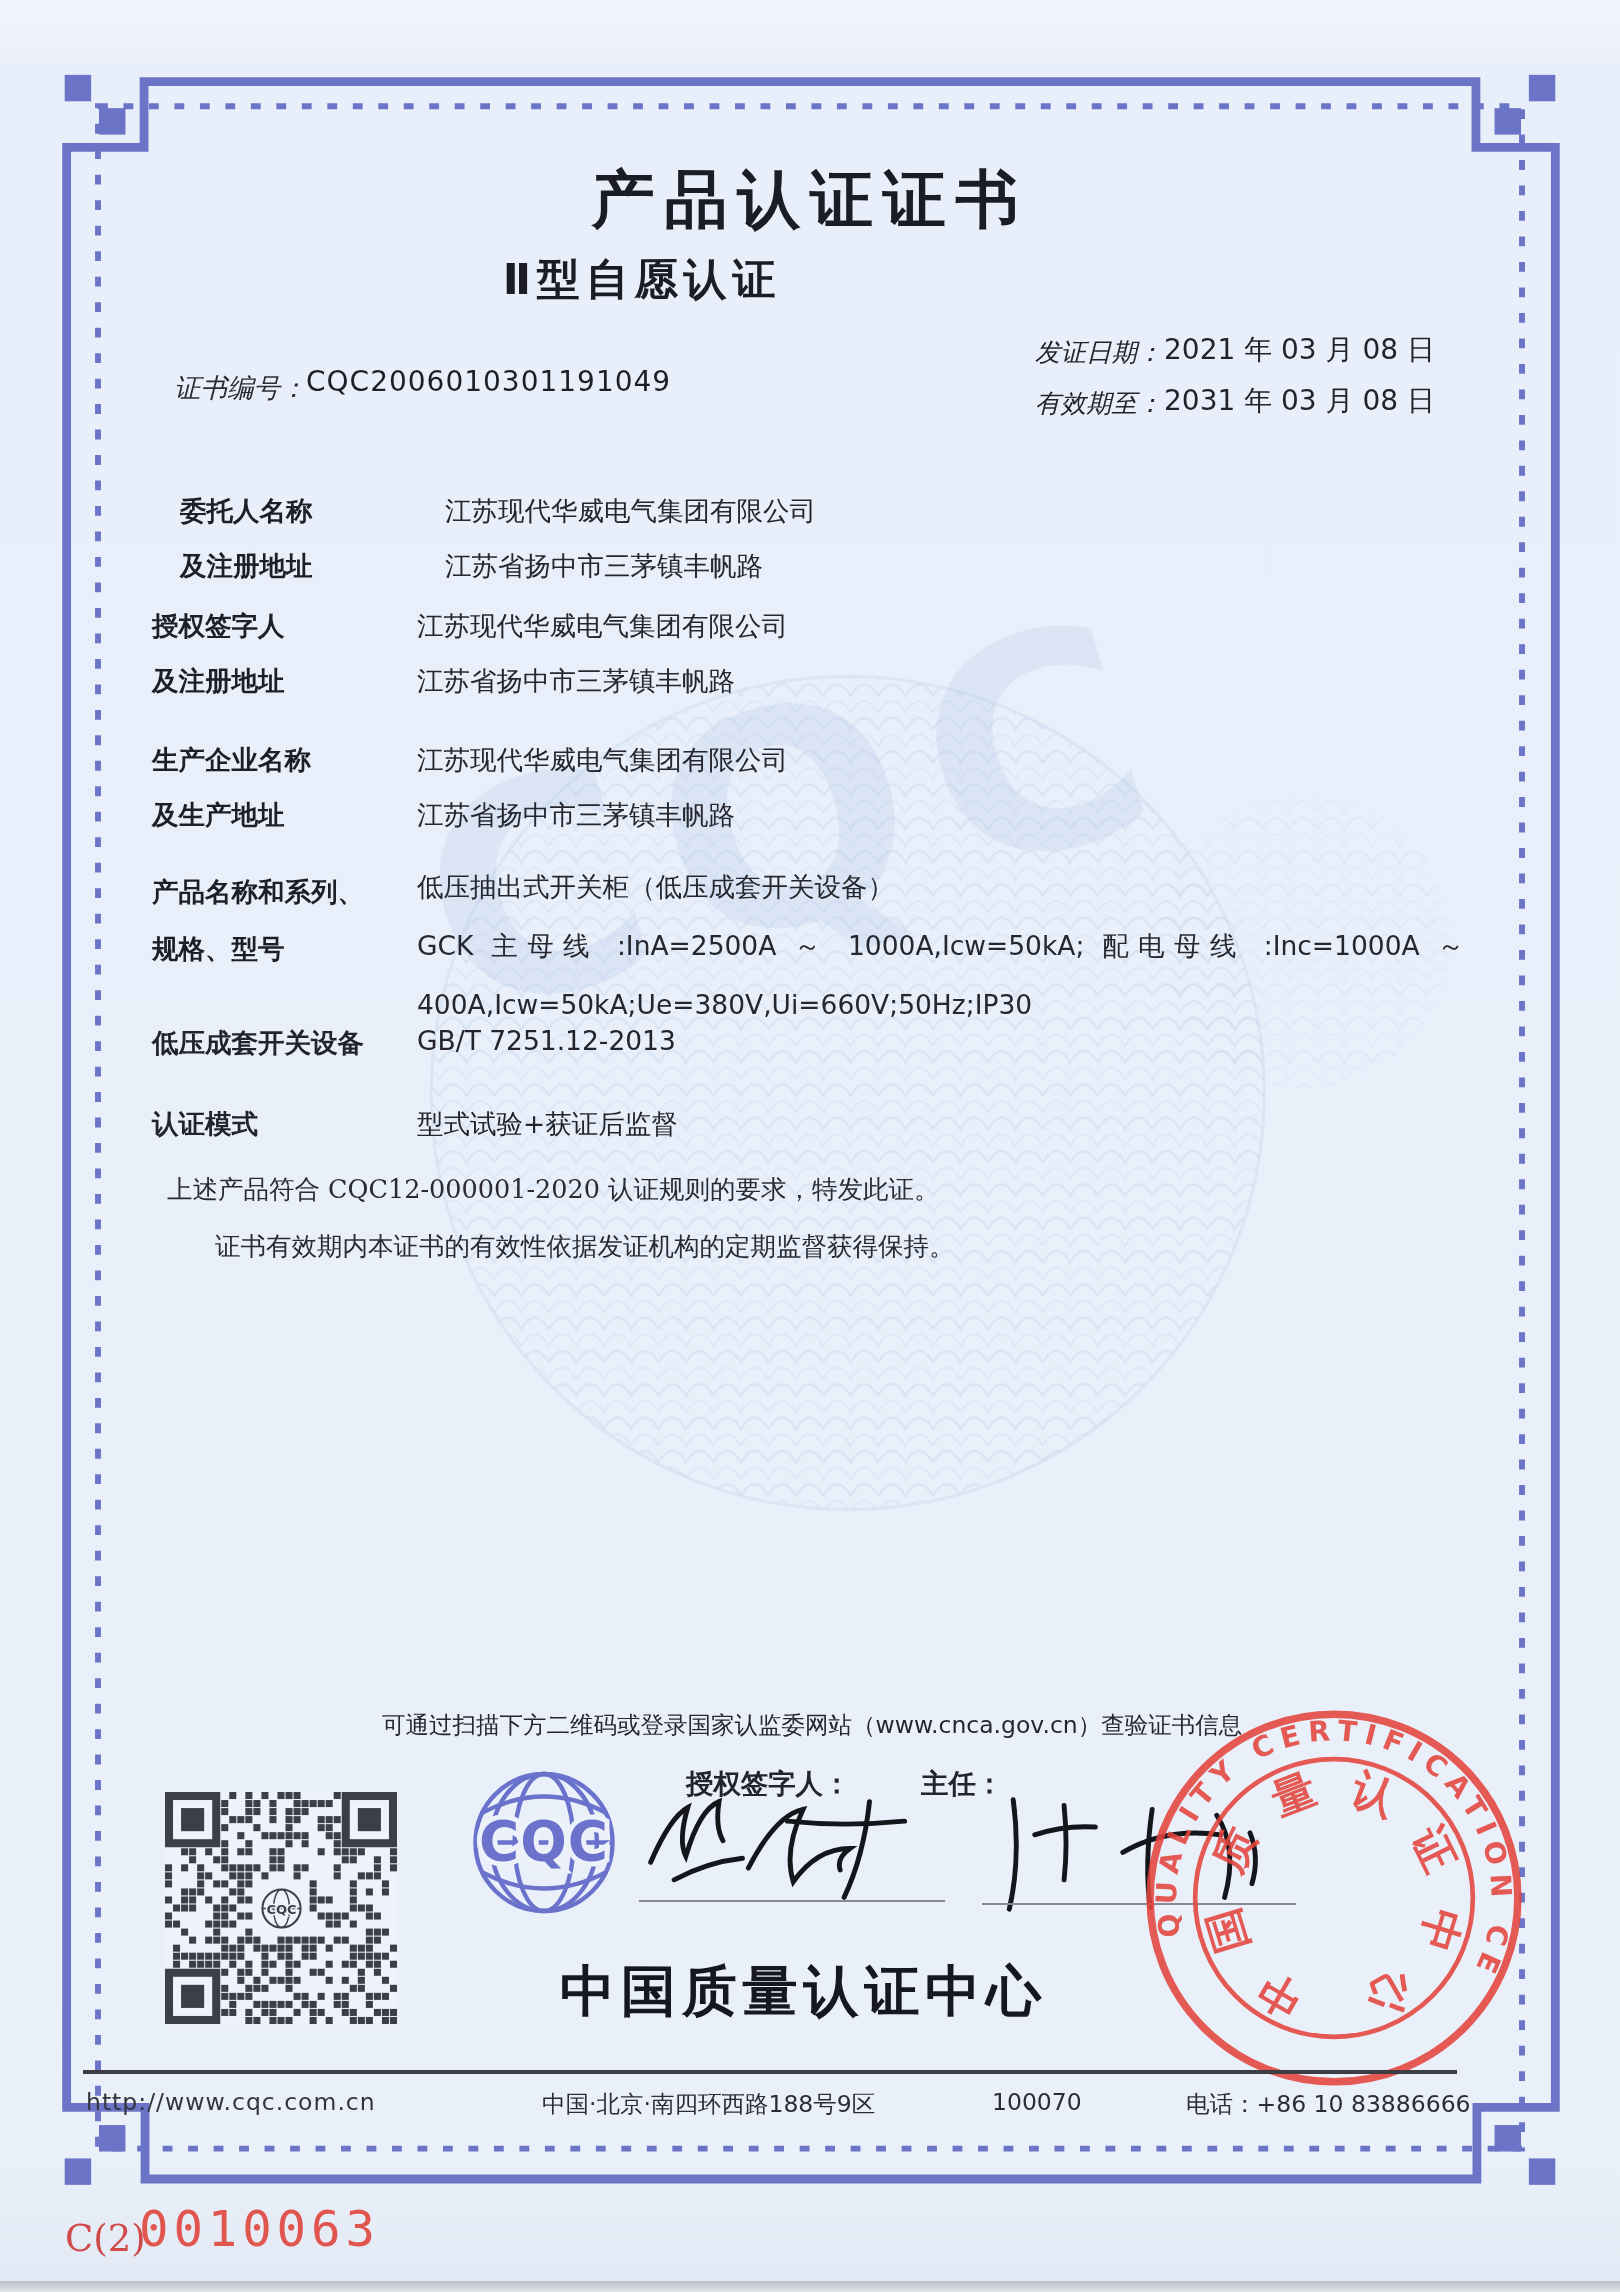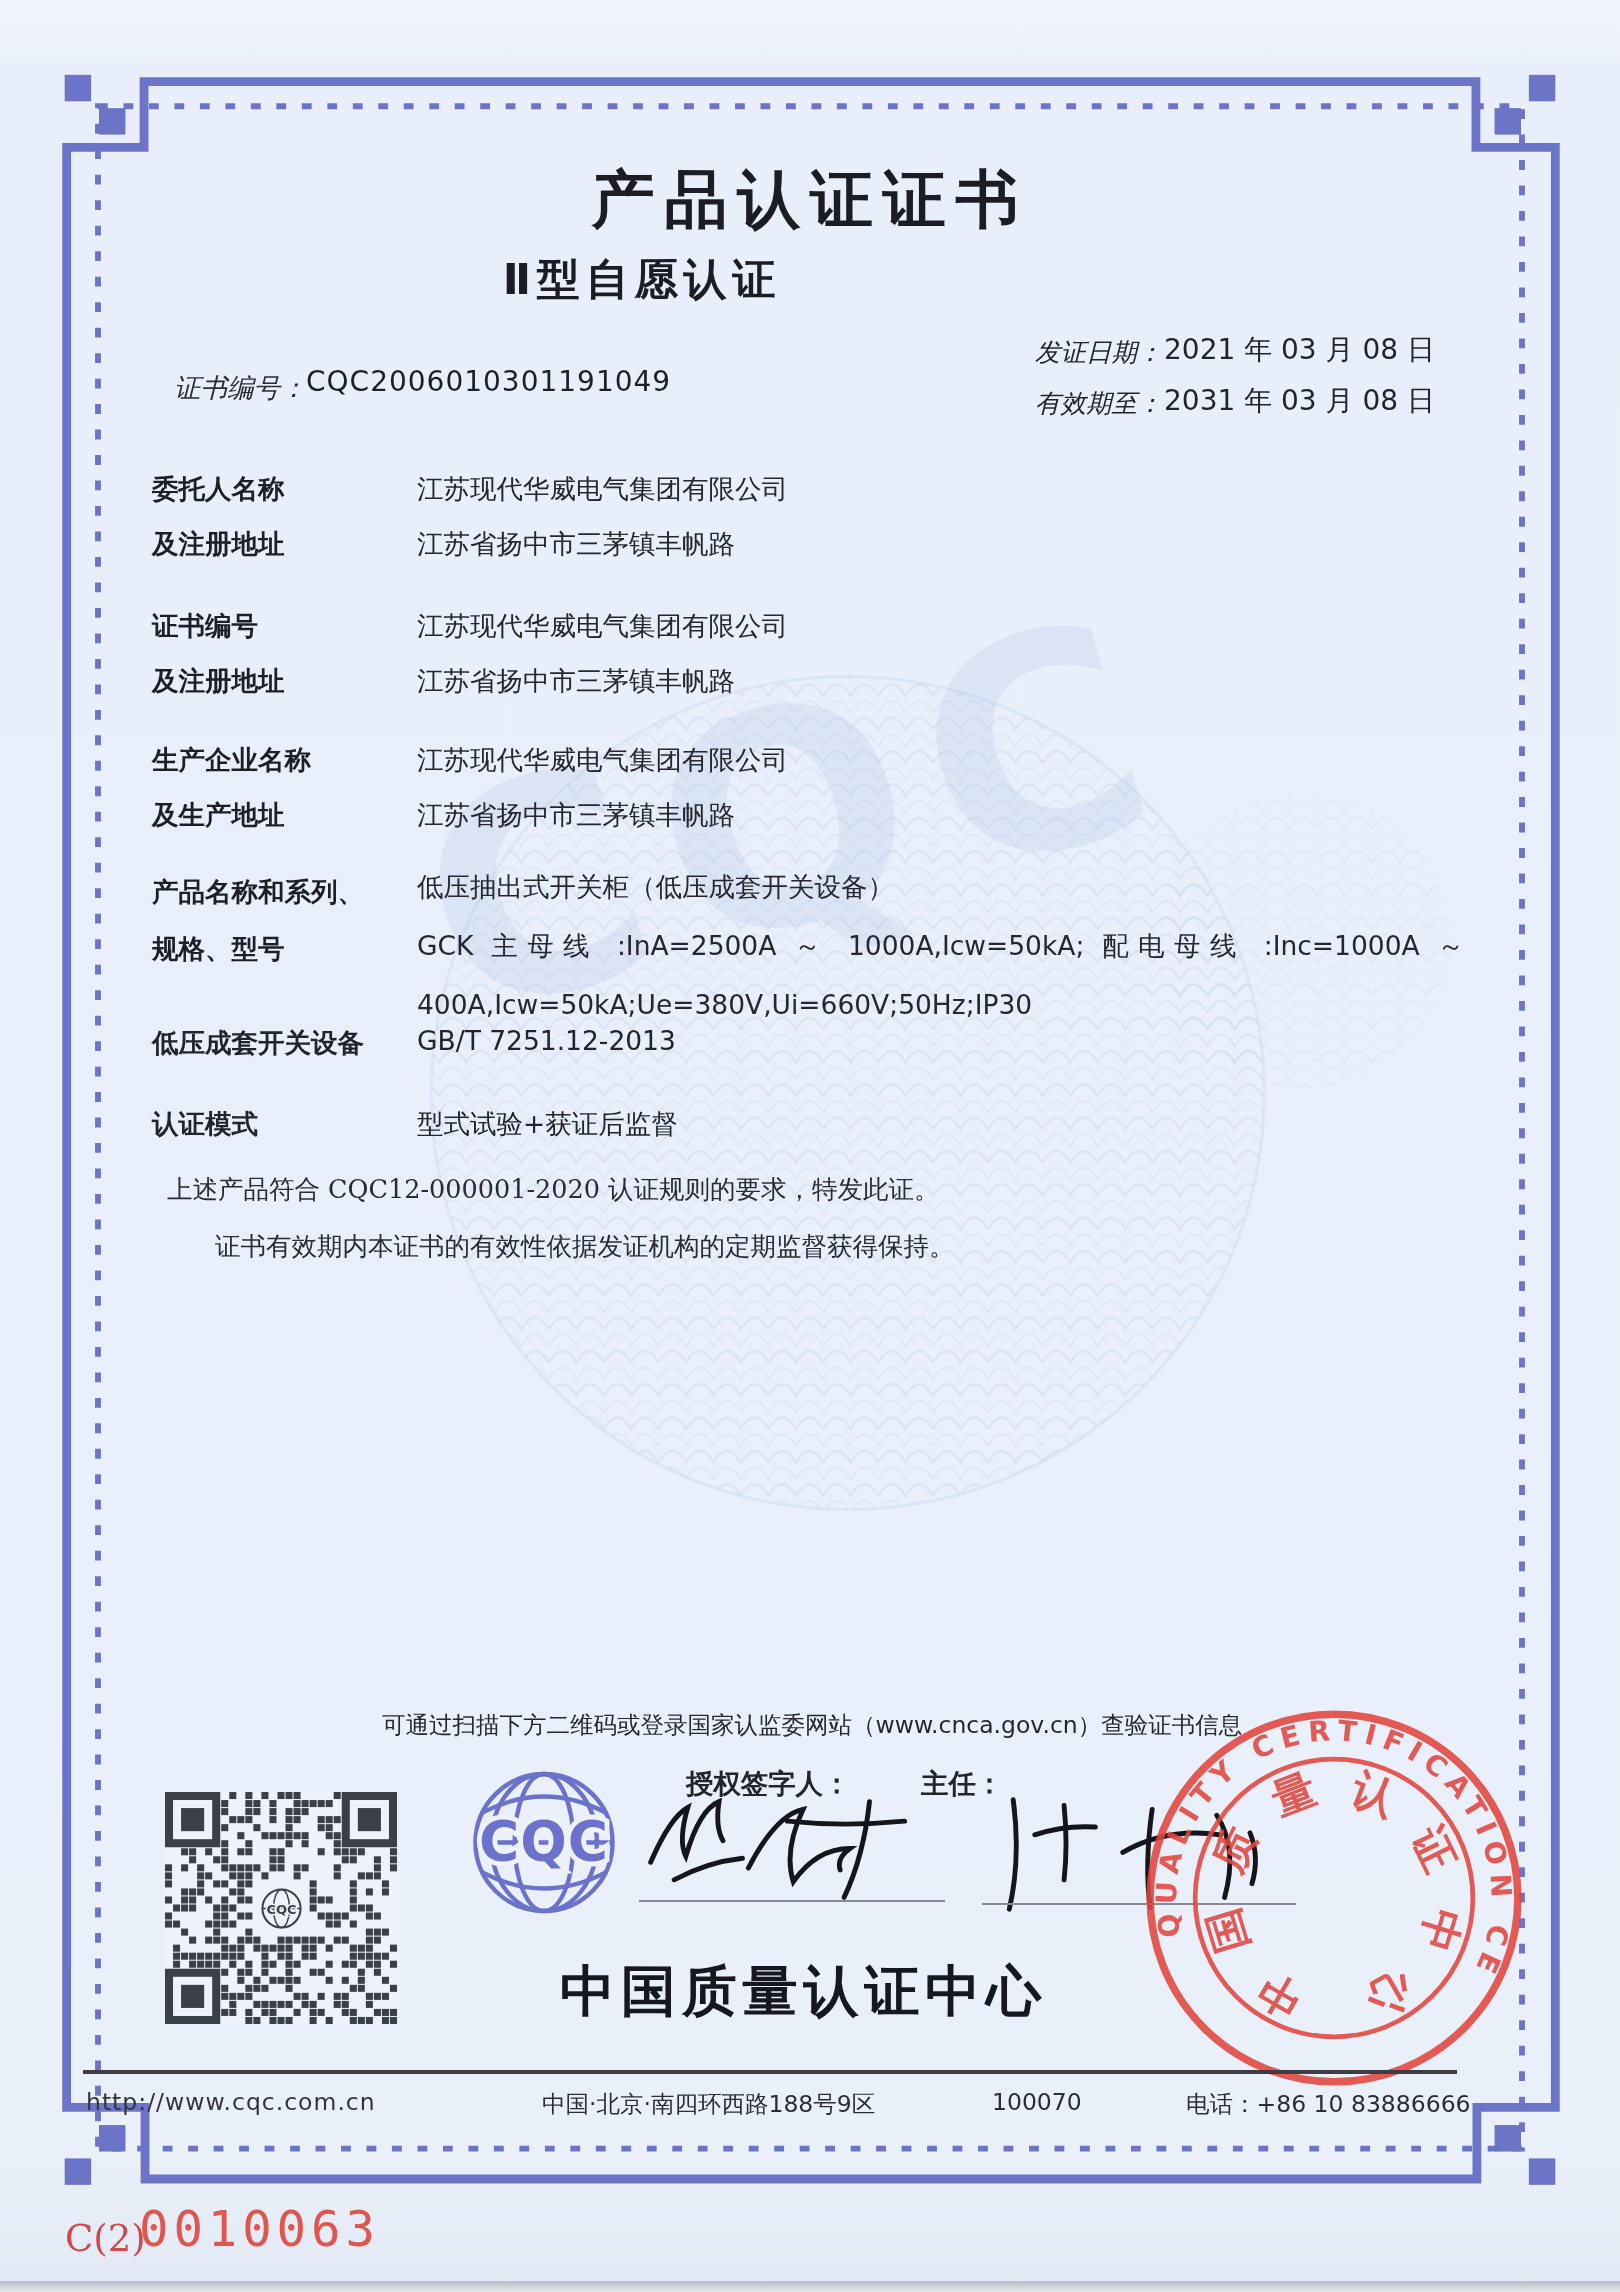--- a/index.html
+++ b/index.html
@@ -18,21 +18,21 @@
   .kai{font-family:"DejaVu Serif","Liberation Serif",serif;font-style:italic;}
   .certno-label{left:174px;top:370px;font-size:26.5px;color:#2a2b33;}
   .certno-value{left:306px;top:365px;font-size:28px;letter-spacing:1px;color:#1e1f26;}
   .date-label1{left:1035px;top:335px;font-size:25.5px;}
   .date-value1{left:1164px;top:331px;font-size:28px;}
   .date-label2{left:1035px;top:386px;font-size:25.5px;}
   .date-value2{left:1164px;top:382px;font-size:28px;}
   
   .flabel{left:152px;width:265px;font-size:26.5px;font-weight:bold;line-height:55px;color:#1e1f26;}
   .fvalue{left:417px;width:1078px;font-size:26.5px;line-height:55px;color:#26272e;}
-  .row0{top:461px;} .row1{top:598px;} .row2{top:732px;}
+  .row0{top:483px;margin-left:28px;} .row1{top:598px;} .row2{top:732px;}
   .prod-label{top:863px;line-height:57px;}
   .prod-value{top:857px;line-height:59px;}
   .just{width:1047px;text-align:justify;text-align-last:justify;}
   .std-label{top:1025px;left:152px;width:294px;font-size:26.5px;font-weight:bold;}
   .std-value{top:1025px;left:417px;font-size:26.5px;}
   .mode-label{top:1106px;left:152px;font-size:26.5px;font-weight:bold;}
   .mode-value{top:1106px;left:417px;font-size:26.5px;}
   .stmt{left:167px;width:1274px;font-size:25.5px;font-family:"DejaVu Serif","Liberation Serif",serif;color:#2a2b32;}
   .stmt1{top:1172px;} .stmt2{top:1229px;margin-left:48px;}
   .verify{left:382px;top:1709px;font-size:23.5px;color:#26272e;}
@@ -99,21 +99,21 @@
   <div class="abs flabel row0">
     <div>委托人名称</div>
     <div>及注册地址</div>
   </div>
   <div class="abs fvalue row0">
     <div>江苏现代华威电气集团有限公司</div>
     <div>江苏省扬中市三茅镇丰帆路</div>
   </div>
 
   <div class="abs flabel row1">
-    <div>证书编号</div>
+    <div>授权签字人</div>
     <div>及注册地址</div>
   </div>
   <div class="abs fvalue row1">
     <div>江苏现代华威电气集团有限公司</div>
     <div>江苏省扬中市三茅镇丰帆路</div>
   </div>
 
   <div class="abs flabel row2">
     <div>生产企业名称</div>
     <div>及生产地址</div>

